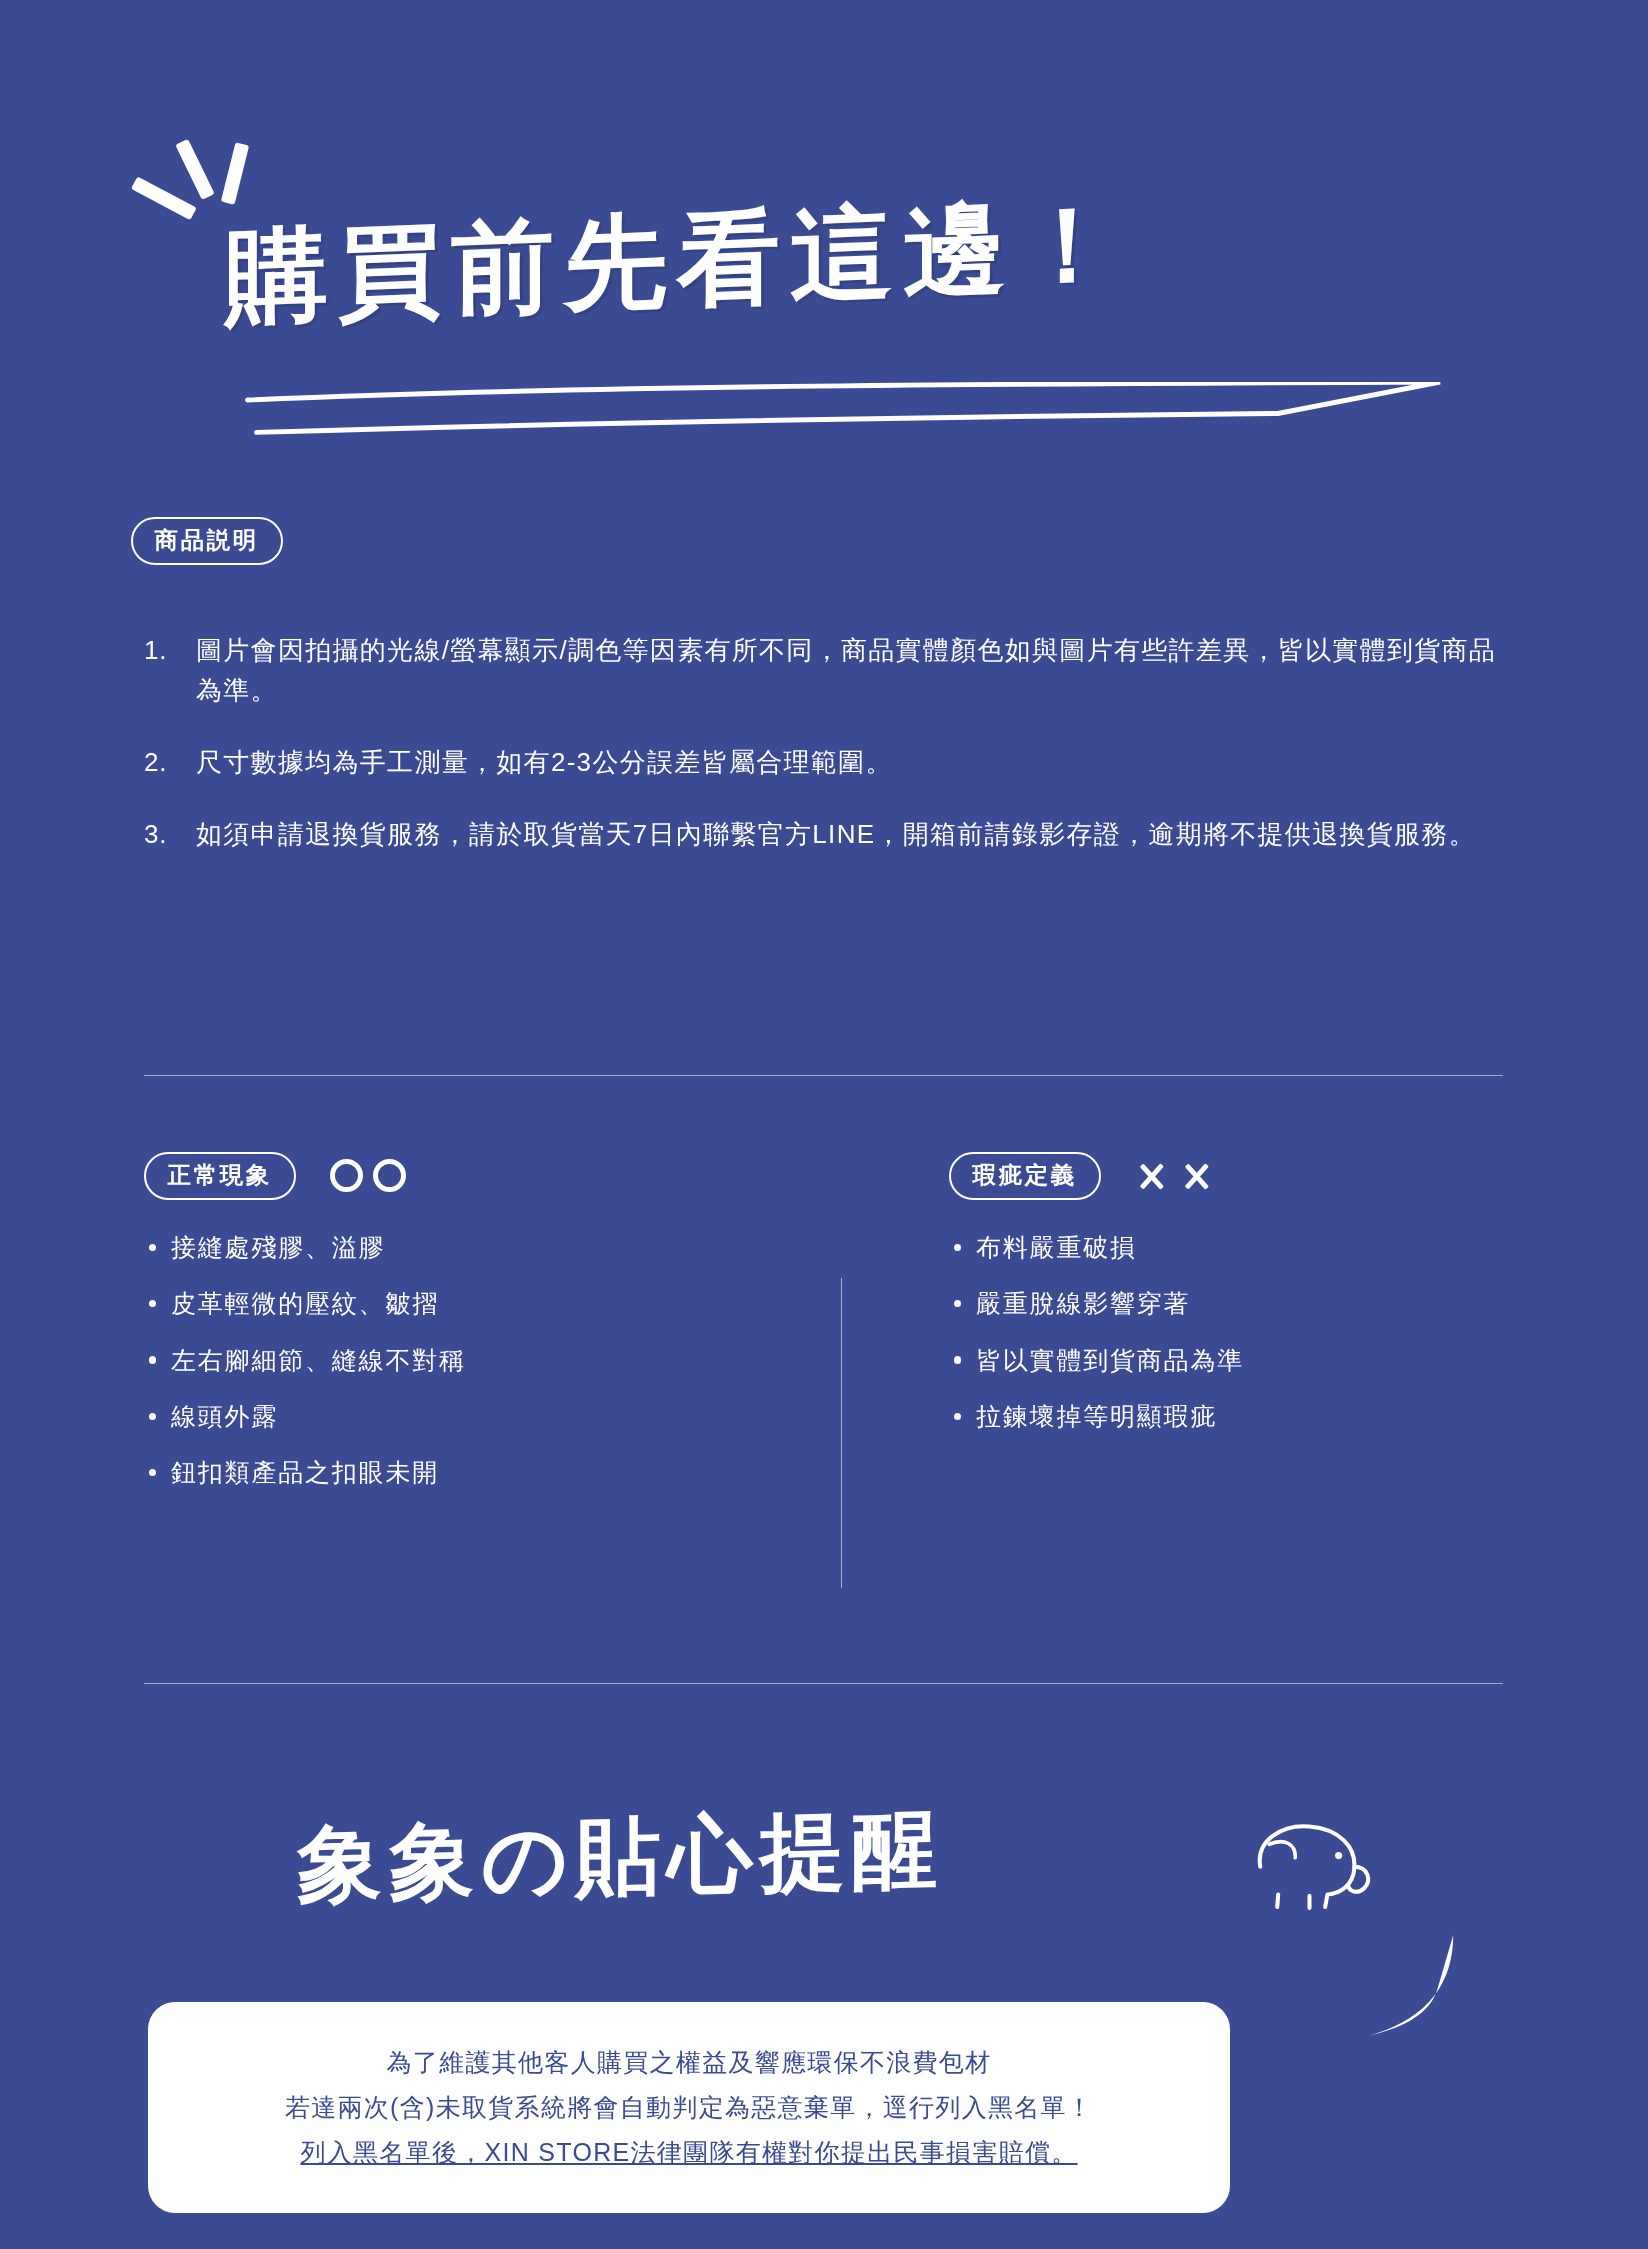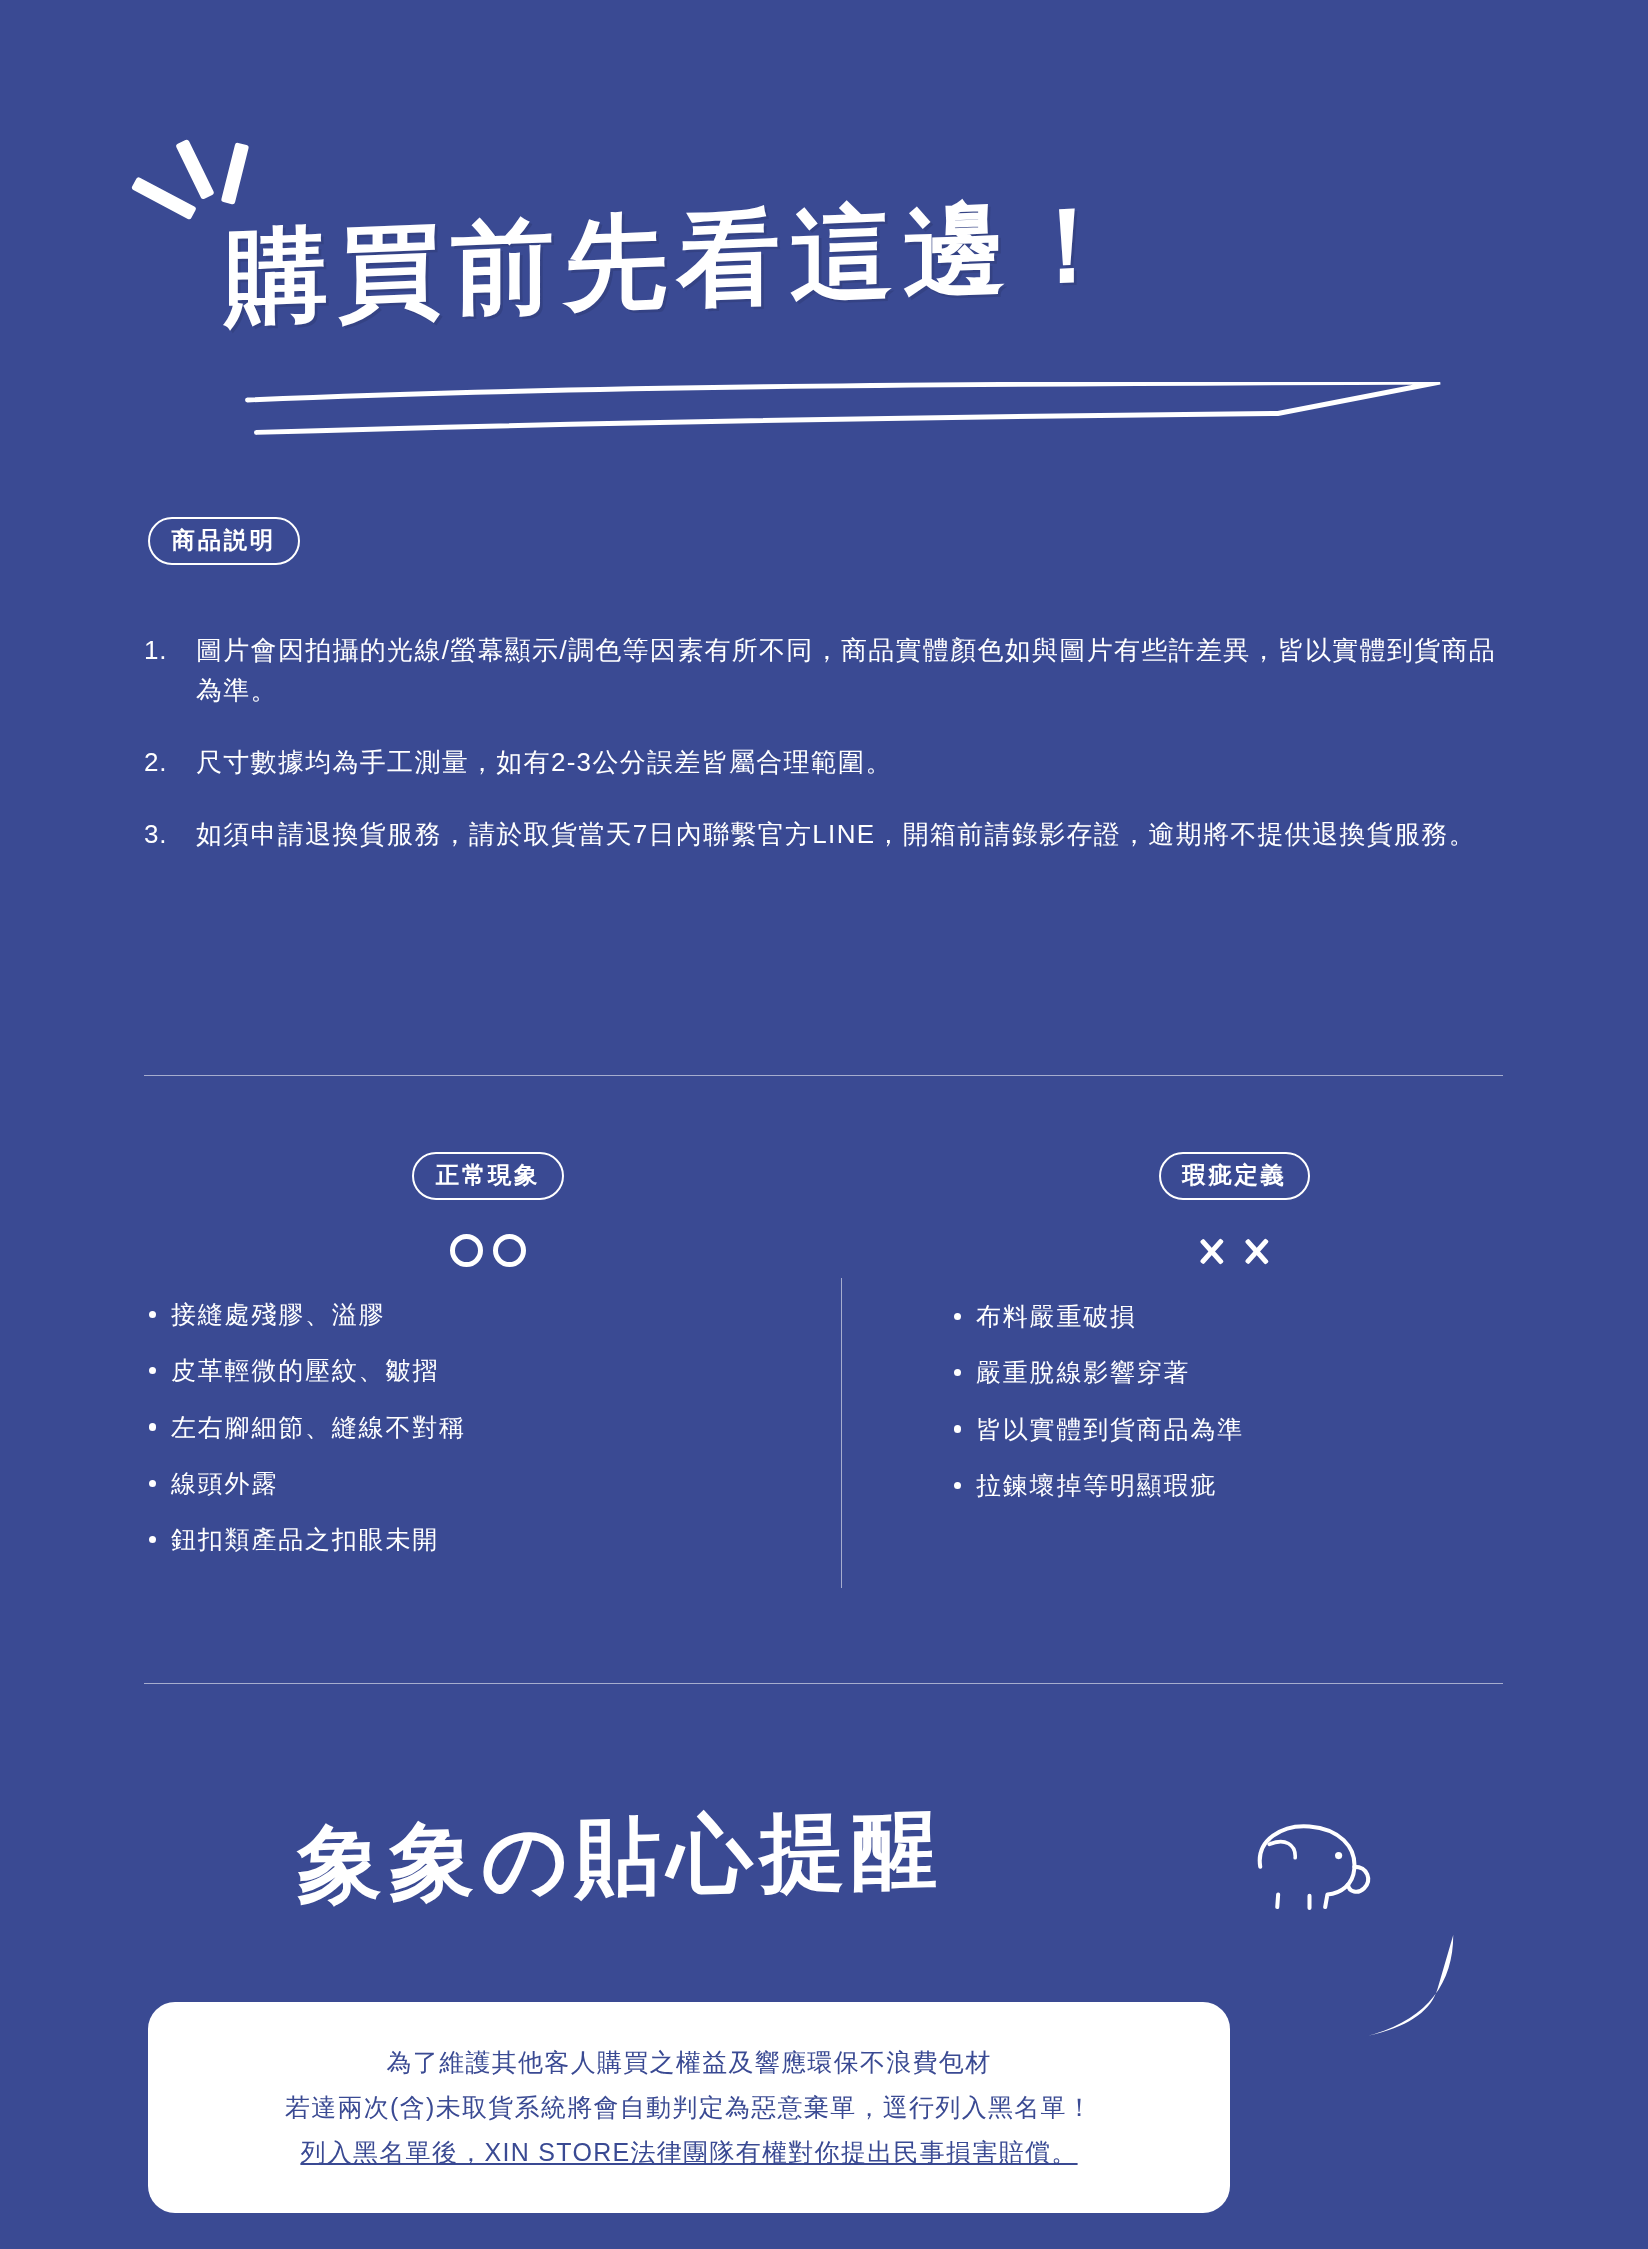--- a/index.html
+++ b/index.html
@@ -74,21 +74,21 @@
     padding: 9px 21.6px;
     font-size: 23.4px;
     font-weight: bold;
     letter-spacing: 2.7px;
     line-height: 1.1;
     white-space: nowrap;
   }
 
   .desc-pill-wrap {
     position: absolute;
-    left: 148px;
+    left: 131px;
     top: 517px;
   }
 
   
   .desc-list {
     position: absolute;
     left: 144px;
     top: 630px;
     width: 1377px;
   }
@@ -137,21 +137,20 @@
     width: 1.3px;
     height: 310px;
     background: rgba(255,255,255,0.55);
   }
 
   .col-head {
     display: flex;
     align-items: center;
     gap: 34px;
     margin-bottom: 31.5px;
-    flex-direction: column;
   }
   .marks { display: flex; align-items: center; gap: 10px; }
   .circle-mark {
     width: 33px;
     height: 33px;
     border: 5px solid #ffffff;
     border-radius: 50%;
     box-sizing: border-box;
   }
   .x-mark {

